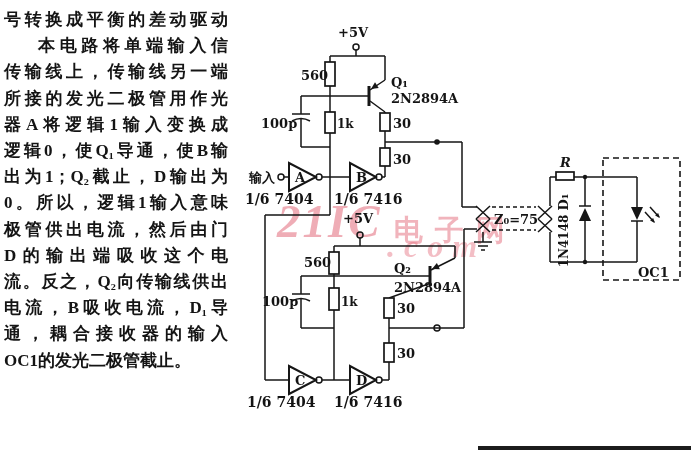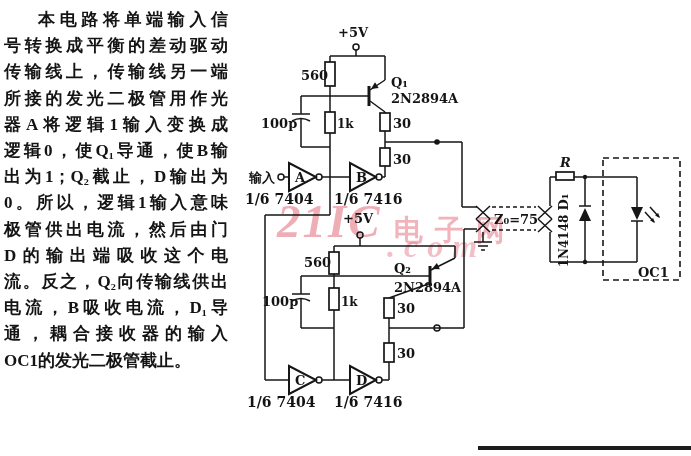--- a/index.html
+++ b/index.html
@@ -25,22 +25,22 @@
   .blk{fill:#161616;stroke:none;}
   .lbl{font-family:"DejaVu Serif",serif;font-size:12px;font-weight:700;fill:#141414;}
   .lbl13{font-family:"DejaVu Serif",serif;font-size:13px;font-weight:700;fill:#141414;}
   .lbl14{font-family:"DejaVu Serif",serif;font-size:14px;font-weight:700;fill:#141414;}
   .it{font-style:italic;}
 </style>
 </head>
 <body>
 
 <div class="text-col">
+  <div class="ln">号转换成平衡的差动驱动</div>
   <div class="ln indent">本电路将单端输入信</div>
-  <div class="ln">号转换成平衡的差动驱动</div>
   <div class="ln">传输线上，传输线另一端</div>
   <div class="ln">所接的发光二极管用作光</div>
   <div class="ln">器A将逻辑1输入变换成</div>
   <div class="ln">逻辑0，使Q₁导通，使B输</div>
   <div class="ln">出为1；Q₂截止，D输出为</div>
   <div class="ln">0。所以，逻辑1输入意味</div>
   <div class="ln">极管供出电流，然后由门</div>
   <div class="ln">D的输出端吸收这个电</div>
   <div class="ln">流。反之，Q₂向传输线供出</div>
   <div class="ln">电流，B吸收电流，D₁导</div>

